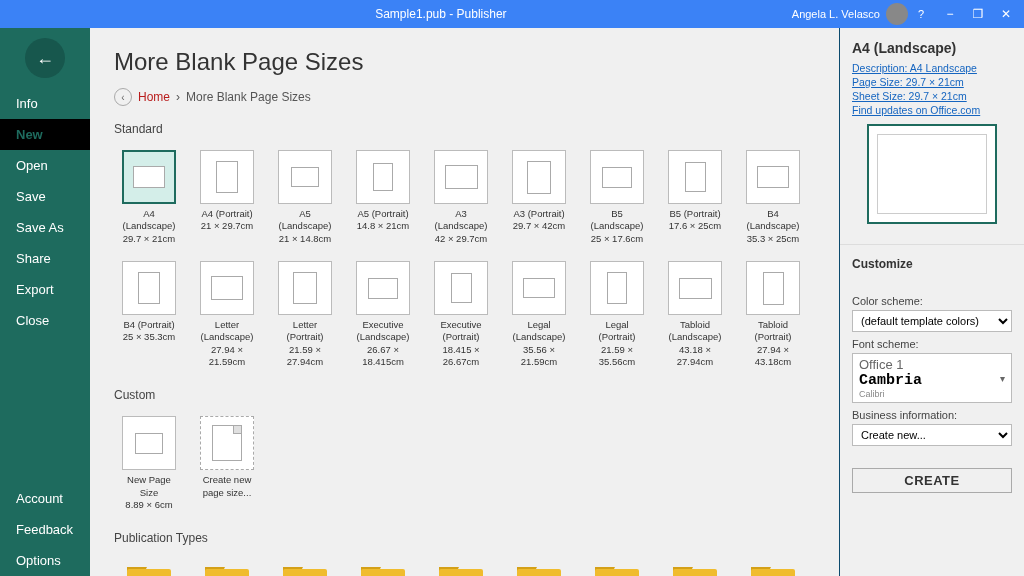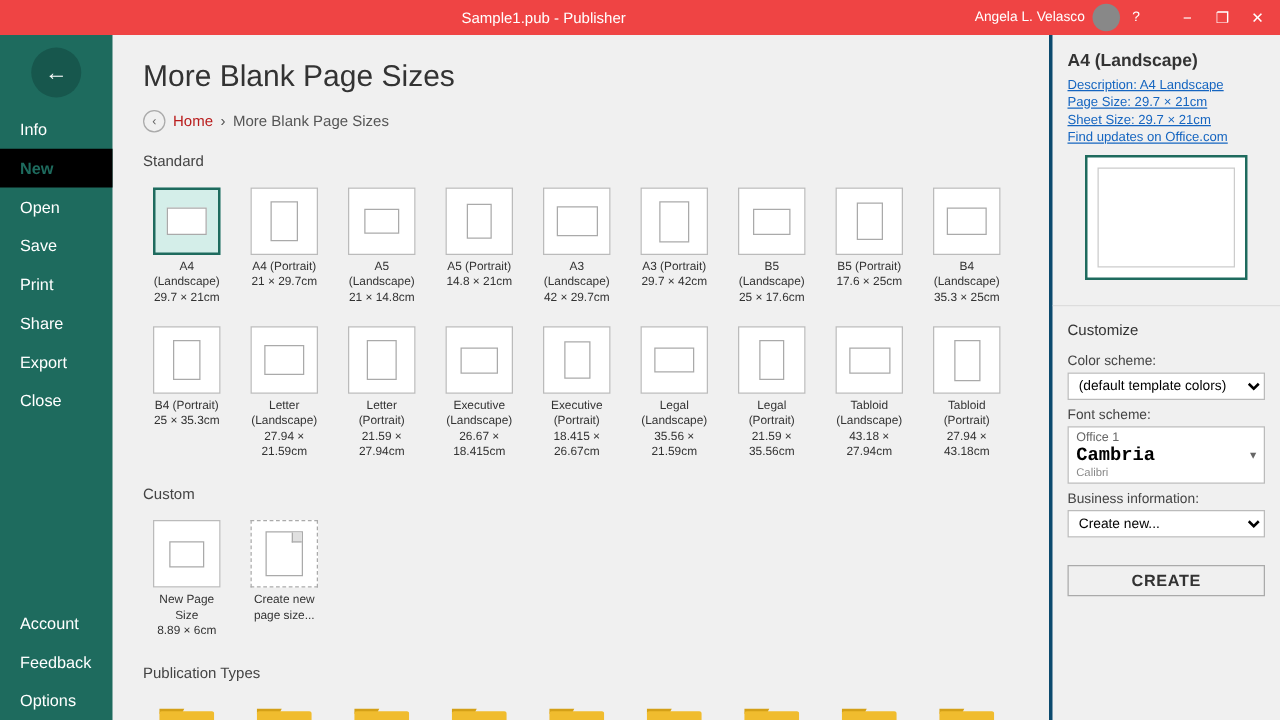--- a/index.html
+++ b/index.html
@@ -1,27 +1,26 @@
 <!DOCTYPE html>
 <html><head>
   <meta charset="utf-8">
   <style>
     * { box-sizing: border-box; margin: 0; padding: 0; }
     body { font-family: 'Segoe UI', Arial, sans-serif; font-size: 12px; background: #f0f0f0; overflow: hidden; }
 
     
     #titlebar {
       height: 28px;
-      background: #ef4444;
+      background: #3b82f6;
       display: flex;
       align-items: center;
       justify-content: center;
       color: white;
       font-size: 12px;
-      gap: 12px;
     }
     #titlebar .title-text { flex: 1; text-align: center; }
     #titlebar .window-controls { display: flex; gap: 0; margin-right: 4px; }
     #titlebar .wc-btn {
       width: 28px; height: 28px;
       display: flex; align-items: center; justify-content: center;
       color: white; font-size: 12px; cursor: pointer;
     }
     #titlebar .user-area { display: flex; align-items: center; gap: 6px; color: white; font-size: 11px; padding-right: 8px; }
 
@@ -138,21 +137,21 @@
       font-size: 9.5px;
       text-align: center;
       color: #333;
       line-height: 1.3;
     }
 
     
     #right-panel {
       width: 185px;
       background: #f0f0f0;
-      border-left: 3px solid #0c4a6e;
+      border-left: 1px solid #0c4a6e;
       padding: 0;
       display: flex;
       flex-direction: column;
       overflow-y: auto;
     }
 
     #preview-section {
       padding: 12px;
       border-bottom: 1px solid #ddd;
     }
@@ -187,23 +186,23 @@
       margin: 8px auto;
       display: flex; align-items: center; justify-content: center;
     }
 
     #customize-section {
       padding: 12px;
     }
 
     .customize-title {
       font-size: 12px;
-      font-weight: 400;
+      font-weight: 700;
       color: #333;
-      margin-bottom: 12px;
+      margin-bottom: 24px;
     }
 
     .customize-label {
       font-size: 11px;
       color: #444;
       margin-bottom: 3px;
       margin-top: 6px;
     }
 
     .customize-select {
@@ -279,21 +278,21 @@
   <div id="sidebar">
     <div id="back-btn">
       <span>←</span>
     </div>
 
     <div id="sidebar-items">
         <div class="sidebar-item">Info</div>
         <div class="sidebar-item active">New</div>
         <div class="sidebar-item">Open</div>
         <div class="sidebar-item">Save</div>
-        <div class="sidebar-item">Print</div>
+        <div class="sidebar-item">Save As</div>
         <div class="sidebar-item">Share</div>
         <div class="sidebar-item">Export</div>
         <div class="sidebar-item">Close</div>
       </div>
     <div class="sidebar-bottom" id="sidebar-bottom">
         <div class="sidebar-item">Account</div>
         <div class="sidebar-item">Feedback</div>
         <div class="sidebar-item">Options</div>
       </div>
   </div>
@@ -570,21 +569,21 @@
         <div class="customize-title">Customize</div>
 
         <div class="customize-label">Color scheme:</div>
         <select class="customize-select">
           <option>(default template colors)</option>
         </select>
 
         <div class="customize-label">Font scheme:</div>
         <div class="font-select-display">
           <div class="font-select-inner">
-            <div style="font-size:10px;color:#666;">Office 1</div>
+            <div style="font-size:13px;color:#666;">Office 1</div>
             <div class="font-main">Cambria</div>
             <div class="font-sub">Calibri</div>
           </div>
           <span class="dropdown-arrow">▾</span>
         </div>
 
         <div class="customize-label">Business information:</div>
         <select class="customize-select">
           <option>Create new...</option>
         </select>

